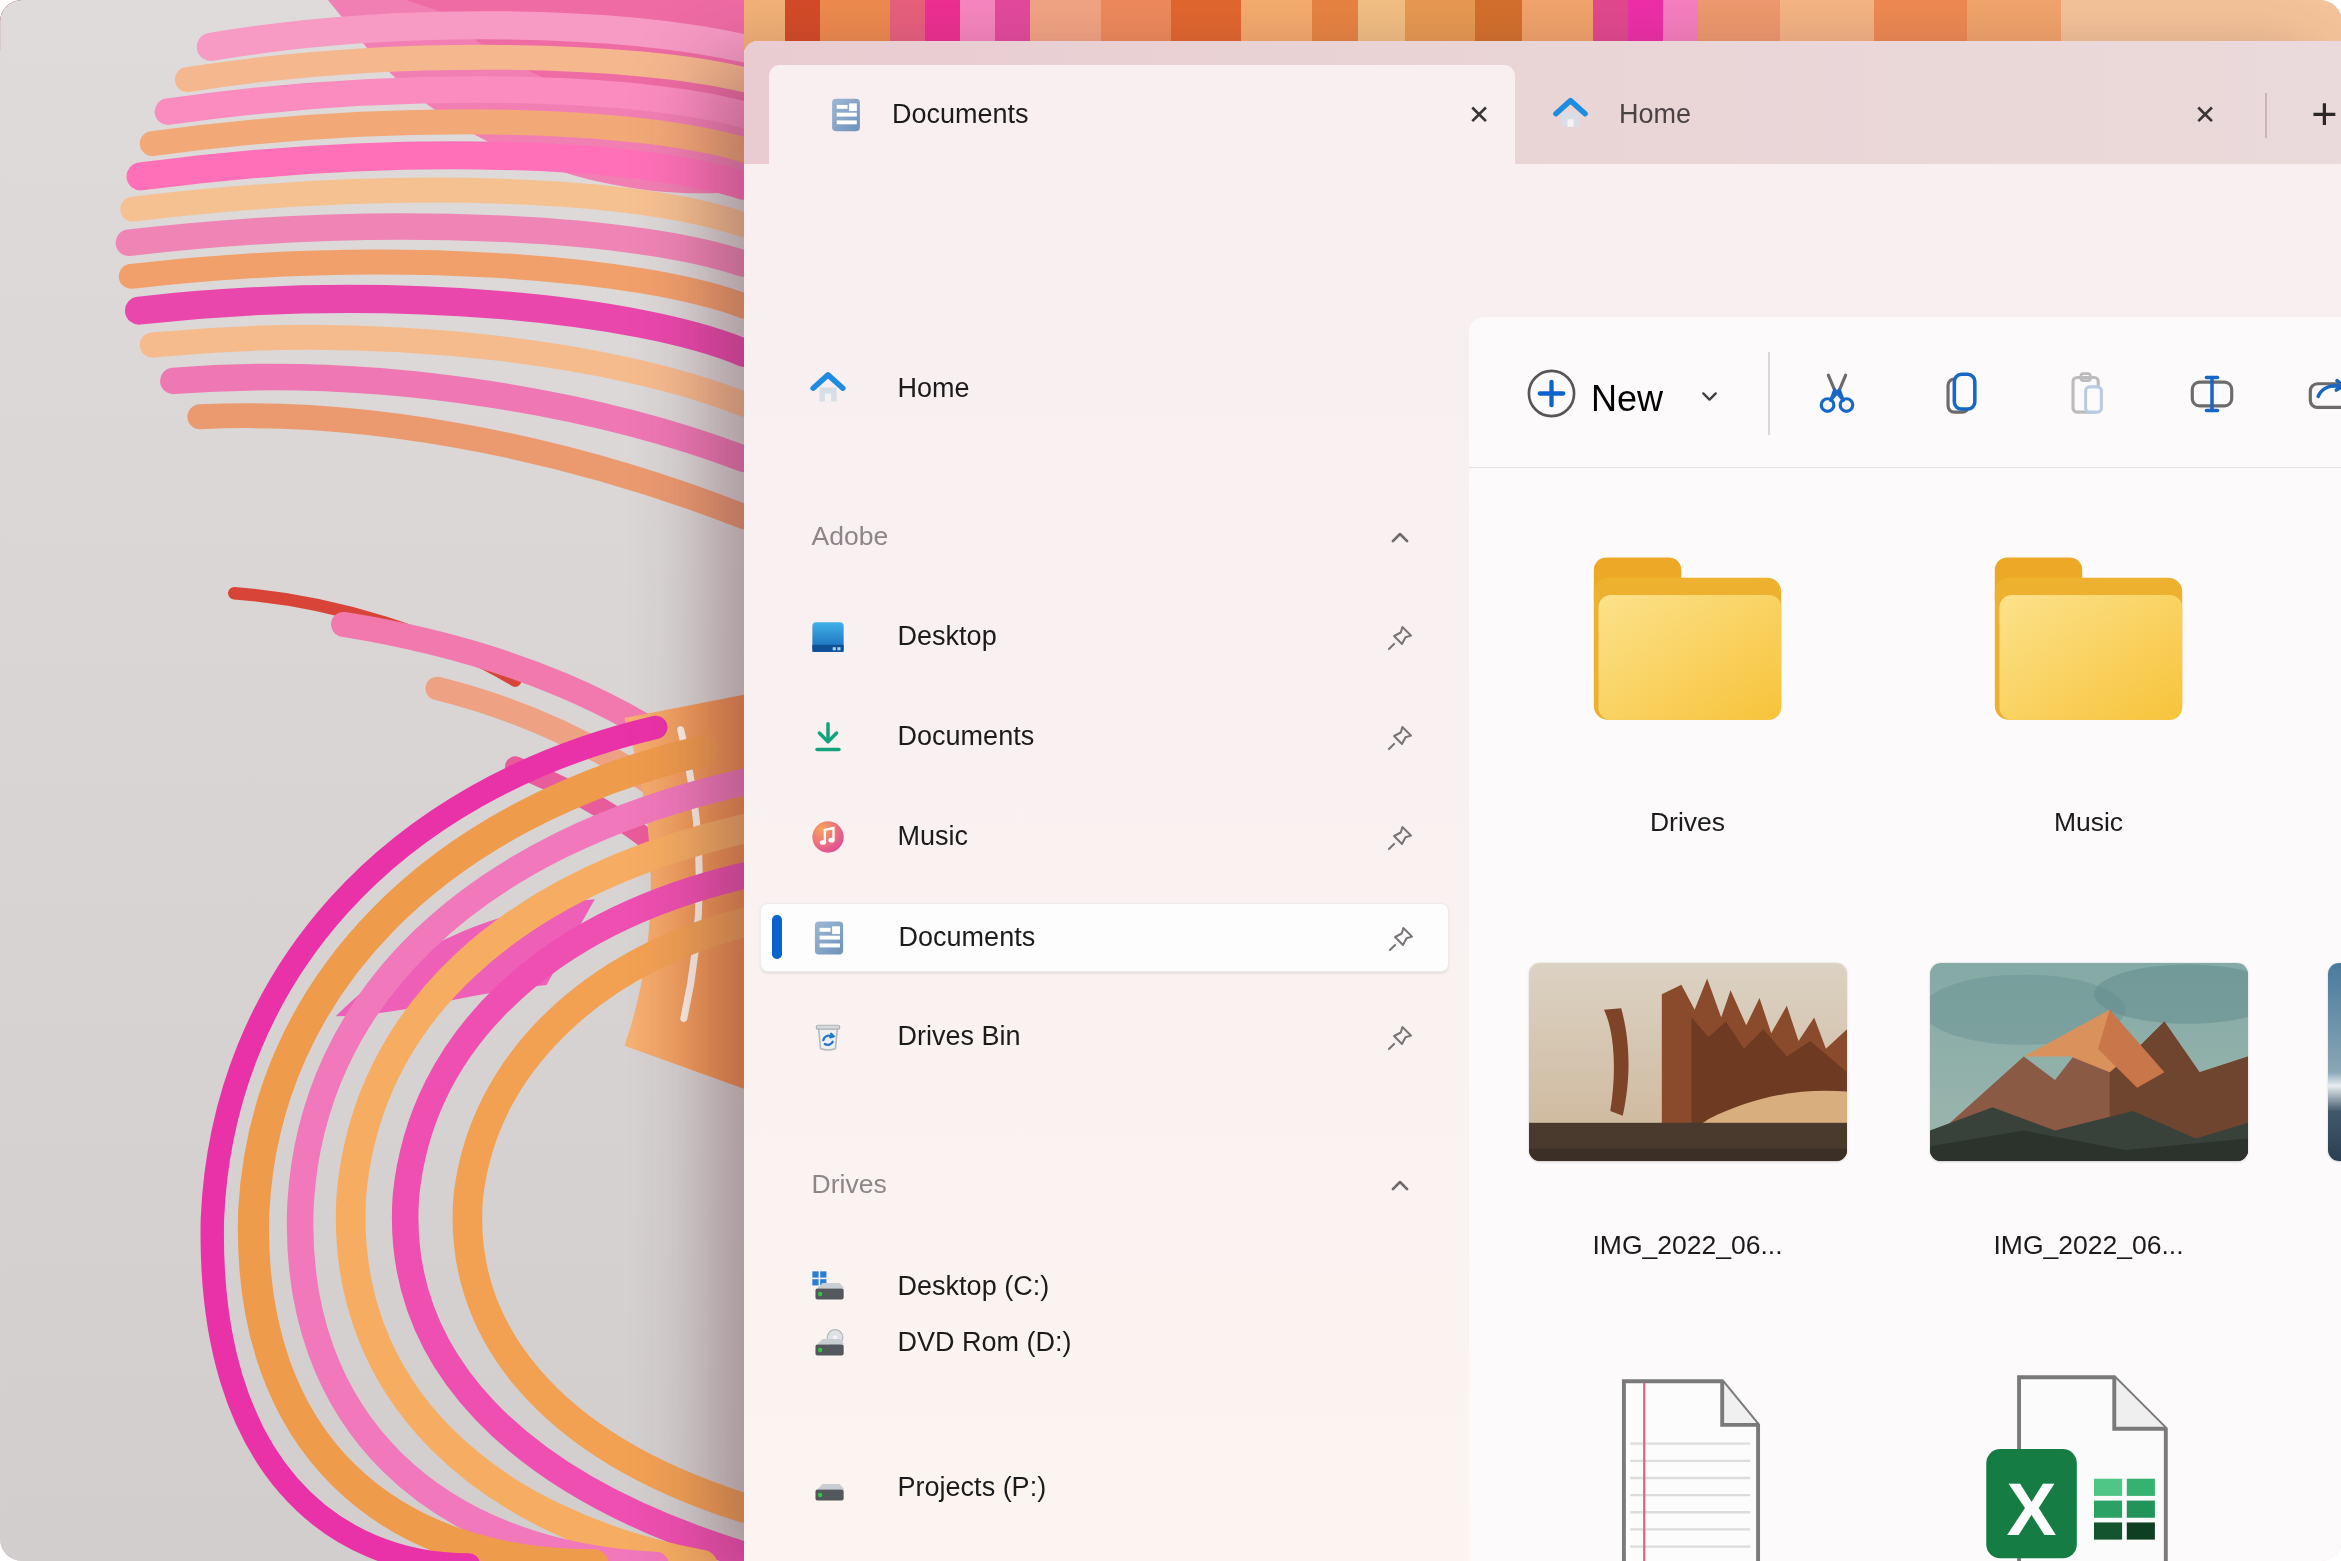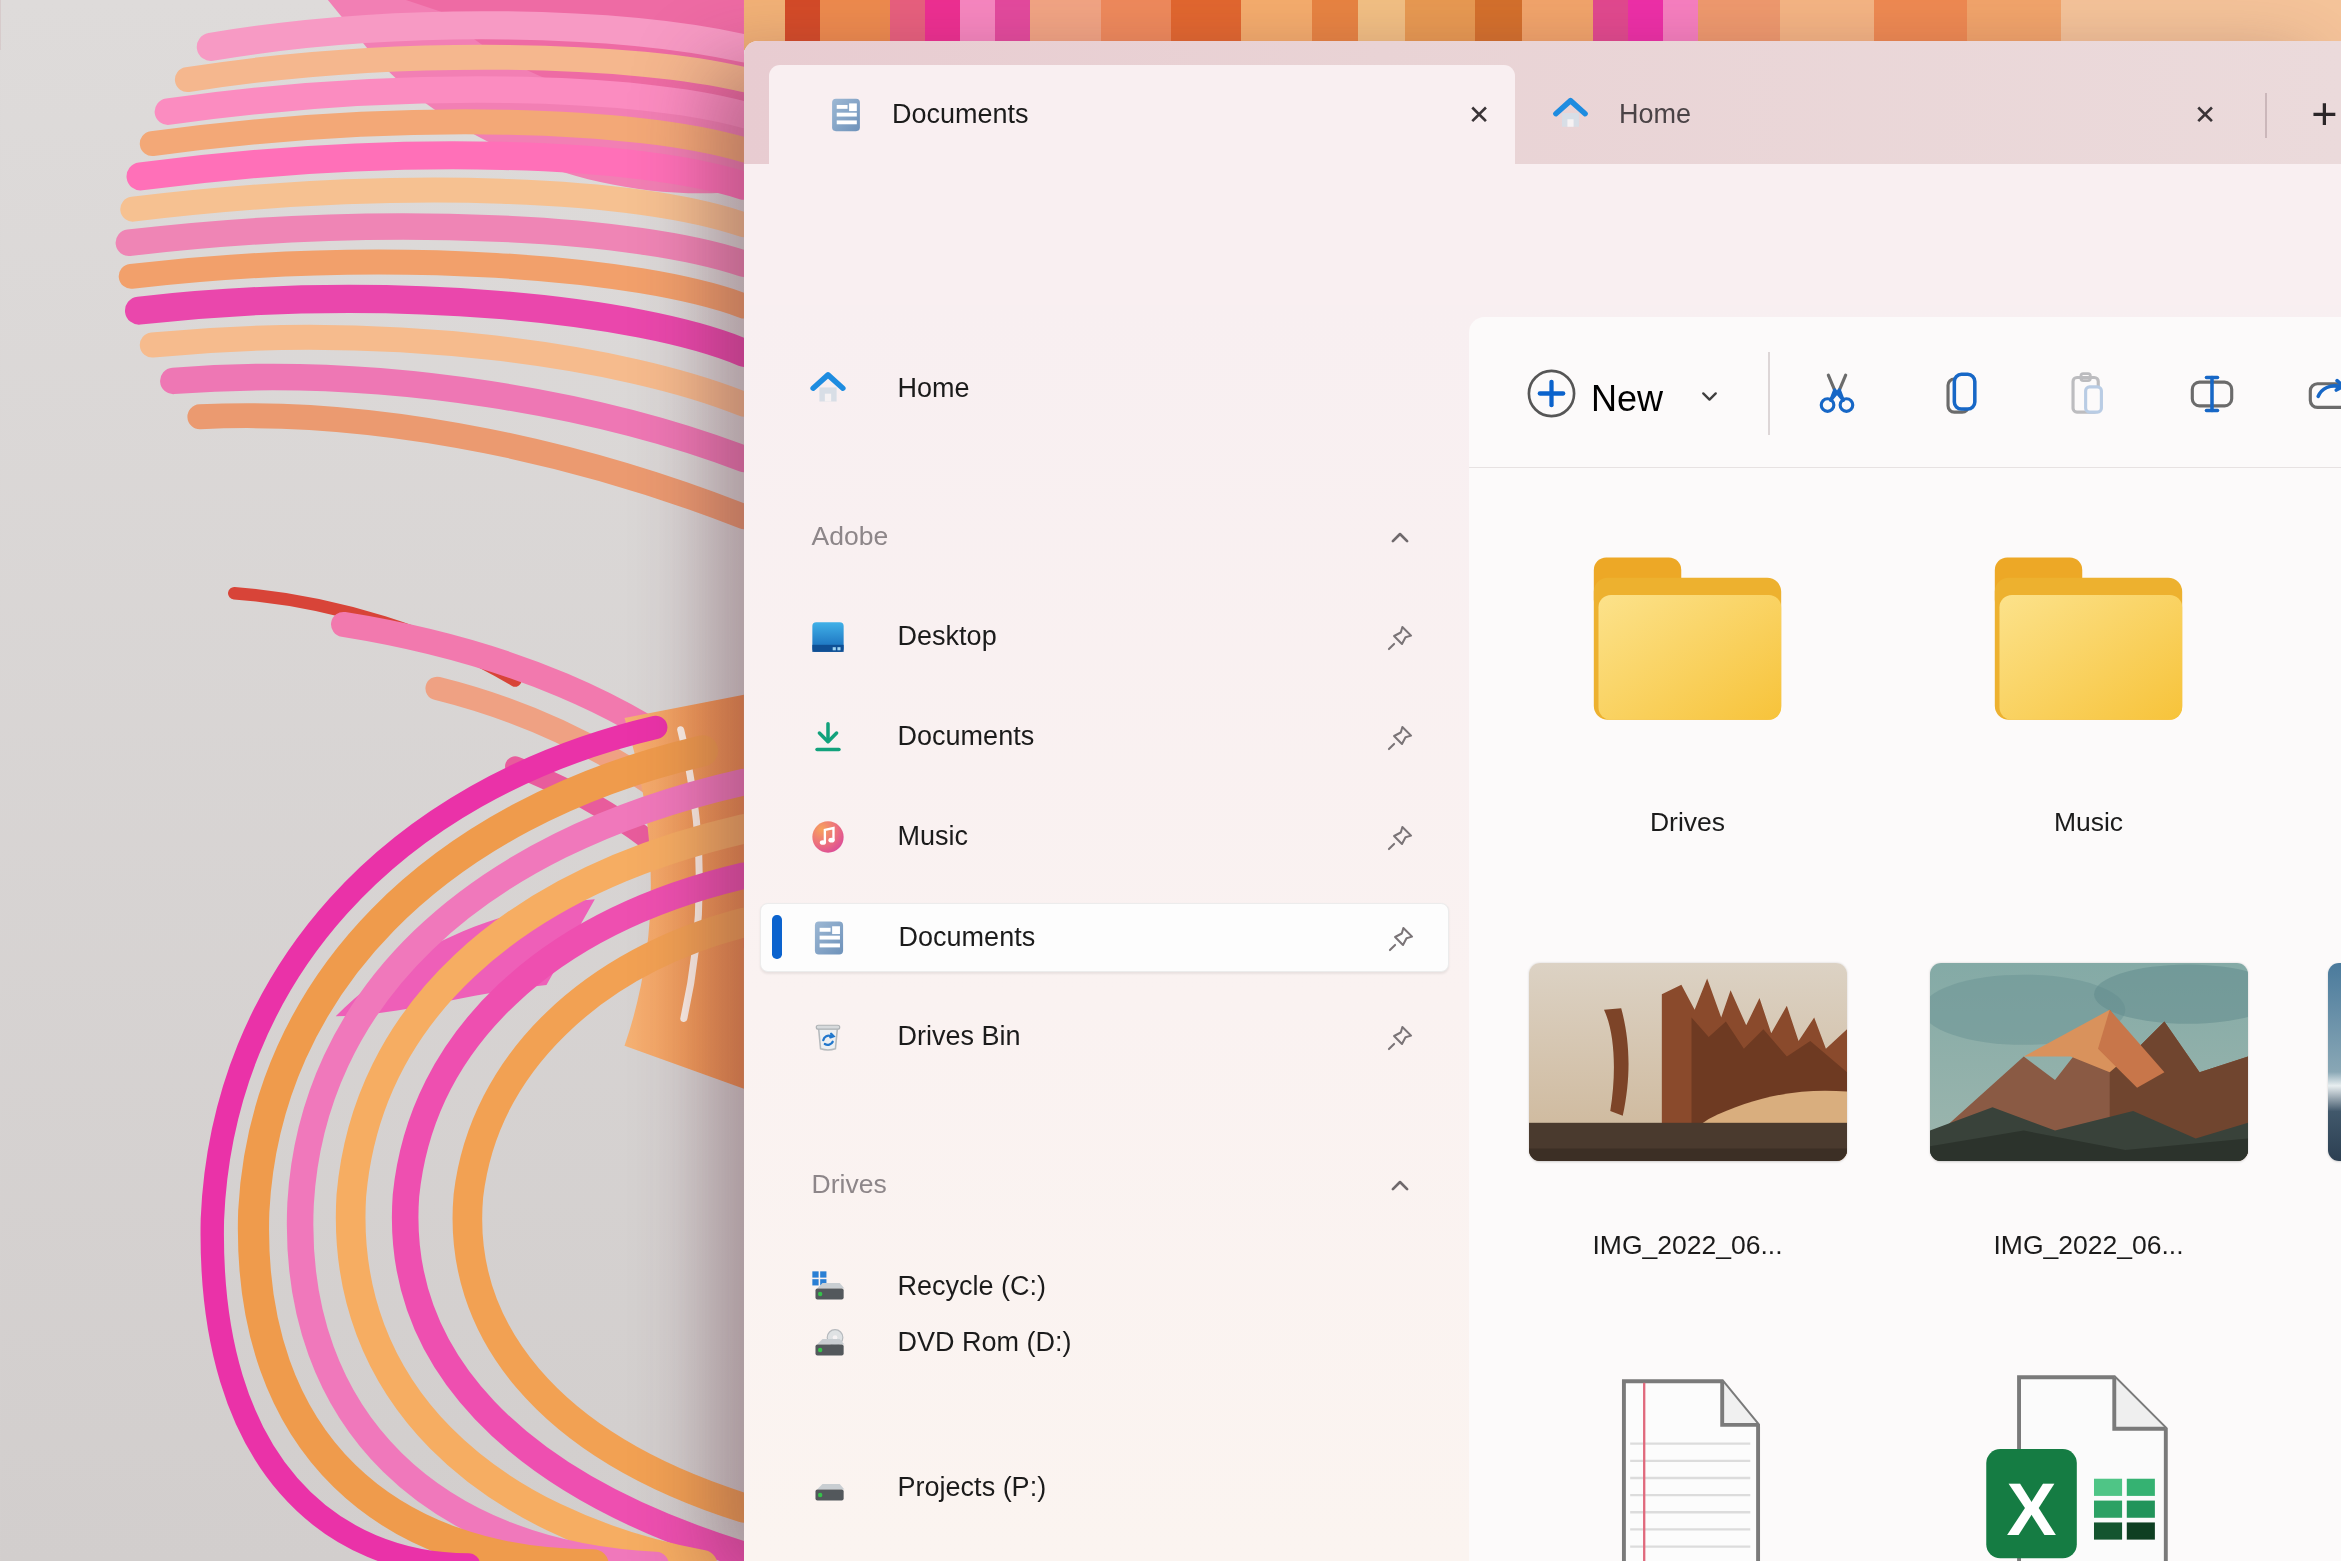--- a/index.html
+++ b/index.html
@@ -1,17 +1,17 @@
 <!DOCTYPE html>
 <html style="font-size:12.5px"><head>
 <meta charset="utf-8">
 <style>
   html,body{margin:0;padding:0;}
   .stage{position:relative;width:2342px;height:1561px;overflow:hidden;background:#d8d5d4;
-         font-family:"Liberation Sans",sans-serif;color:#1b1b1b;}
+         font-family:"Liberation Sans",sans-serif;color:#1b1b1b;border-radius:22px;}
   .abs{position:absolute;}
 
   
   .stripes{left:0;top:0;width:2342px;height:50px;
     background:linear-gradient(90deg,
       #8f2433 0 1.2%,#c63a4e 1.2% 2.4%,#ef8fae 2.4% 3.4%,#e2572e 3.4% 6%,#b5461c 6% 7%,
       #f09455 7% 9%,#c22f25 9% 10%,#ef4d43 10% 11.5%,#e8285e 11.5% 13%,#f77fa8 13% 14.5%,
       #e23a84 14.5% 16%,#ef8cb8 16% 17%,#d92e7e 17% 18.5%,#f2683a 18.5% 21%,#f59b5b 21% 23%,
       #e25592 23% 24%,#ef3f70 24% 26%,#f5a05a 26% 29%,#e77335 29% 31%,#f2b277 31% 33.5%,
       #d44b28 33.5% 35%,#ee8b4e 35% 38%,#e8607e 38% 39.5%,#ee2f92 39.5% 41%,#f787c0 41% 42.5%,
@@ -337,21 +337,21 @@
             <g fill="#2a7fd4">
               <rect x="3" y="3" width="8" height="8"></rect>
                 <rect x="13" y="3" width="8" height="8"></rect>
               <rect x="3" y="13" width="8" height="8"></rect>
                 <rect x="13" y="13" width="8" height="8"></rect>
             </g>
             <path d="M9 25 L16 18 H38 L44 25 Z" fill="#c9ced2"></path>
             <rect x="7" y="25" width="36" height="14" rx="2.5" fill="#53585c"></rect>
             <circle cx="13" cy="32" r="2.8" fill="#35c24a"></circle>
           </svg>
-          <span class="abs lbl">Recycle (C:)</span>
+          <span class="abs lbl">Desktop (C:)</span>
         </div>
 
         <div class="abs srow" style="top:1004px">
           <svg class="abs ic" viewBox="0 0 46 46">
             <circle cx="32" cy="16" r="10" fill="#dfe2e4" stroke="#b5b9bd" stroke-width="1.5"></circle>
             <circle cx="32" cy="16" r="3" fill="#f7f3f4"></circle>
             <path d="M9 25 L16 18 H38 L44 25 Z" fill="#c9ced2"></path>
             <rect x="7" y="25" width="36" height="14" rx="2.5" fill="#53585c"></rect>
             <circle cx="13" cy="32" r="2.8" fill="#35c24a"></circle>
           </svg>

